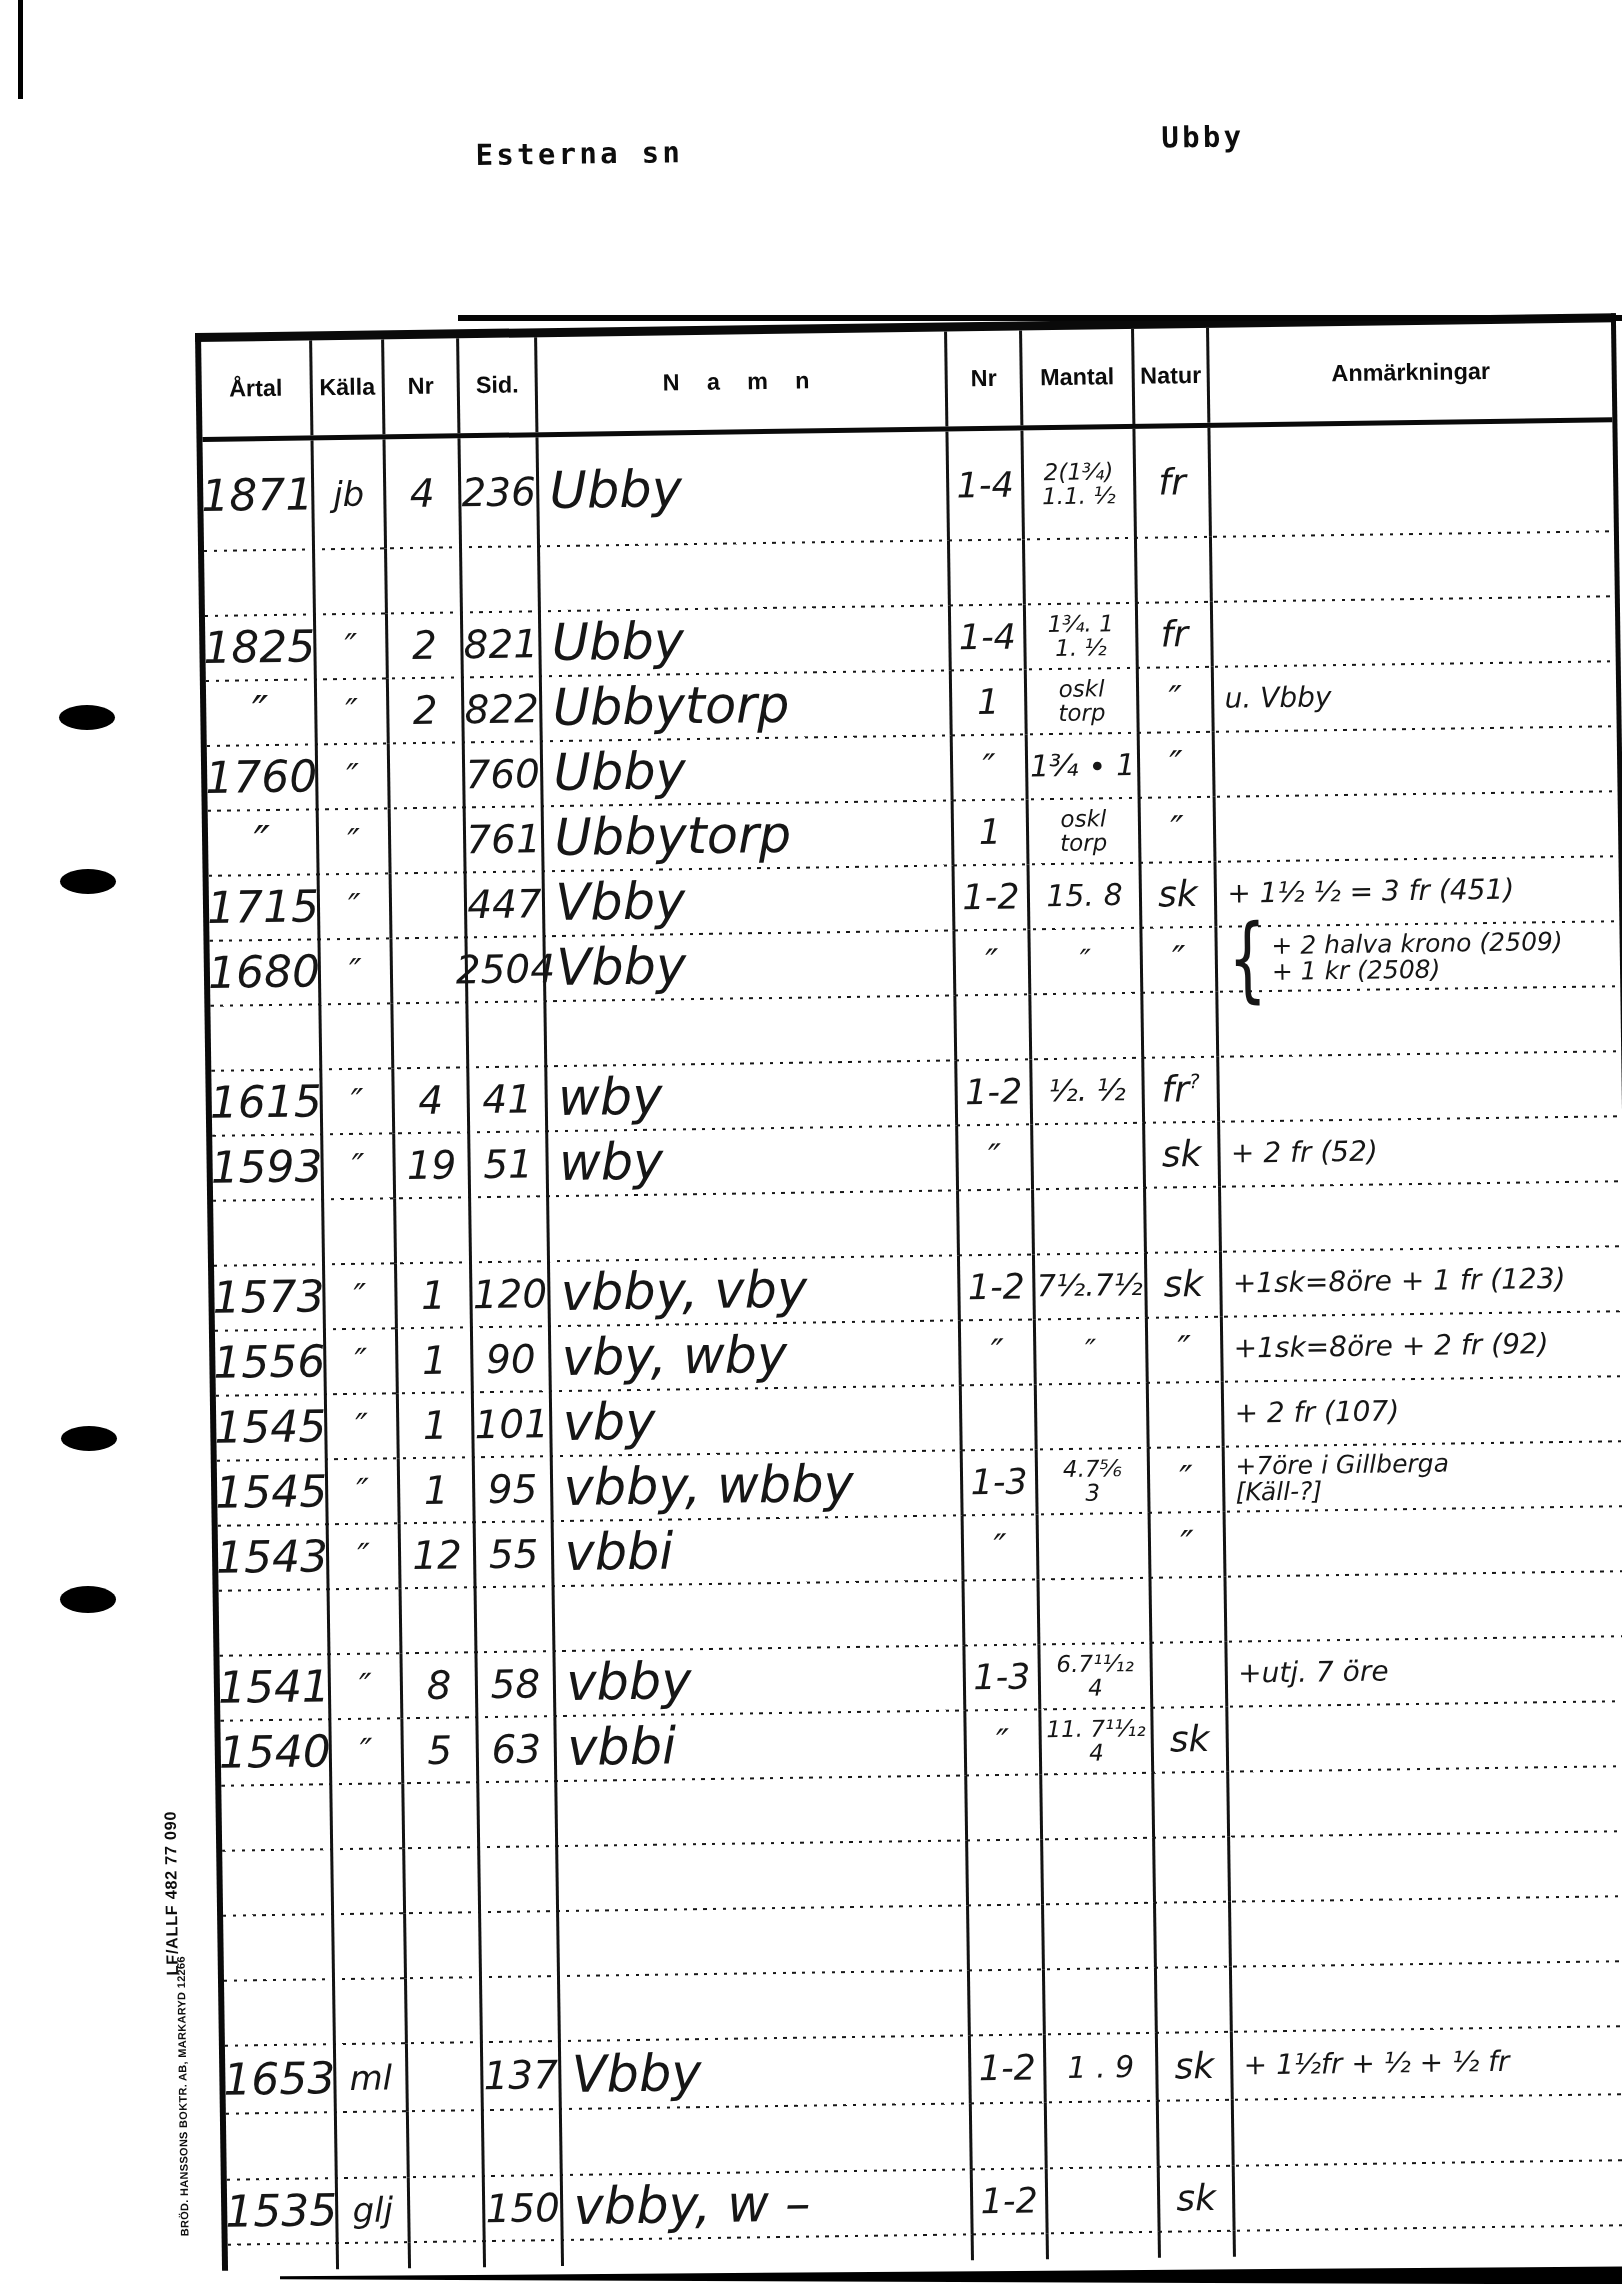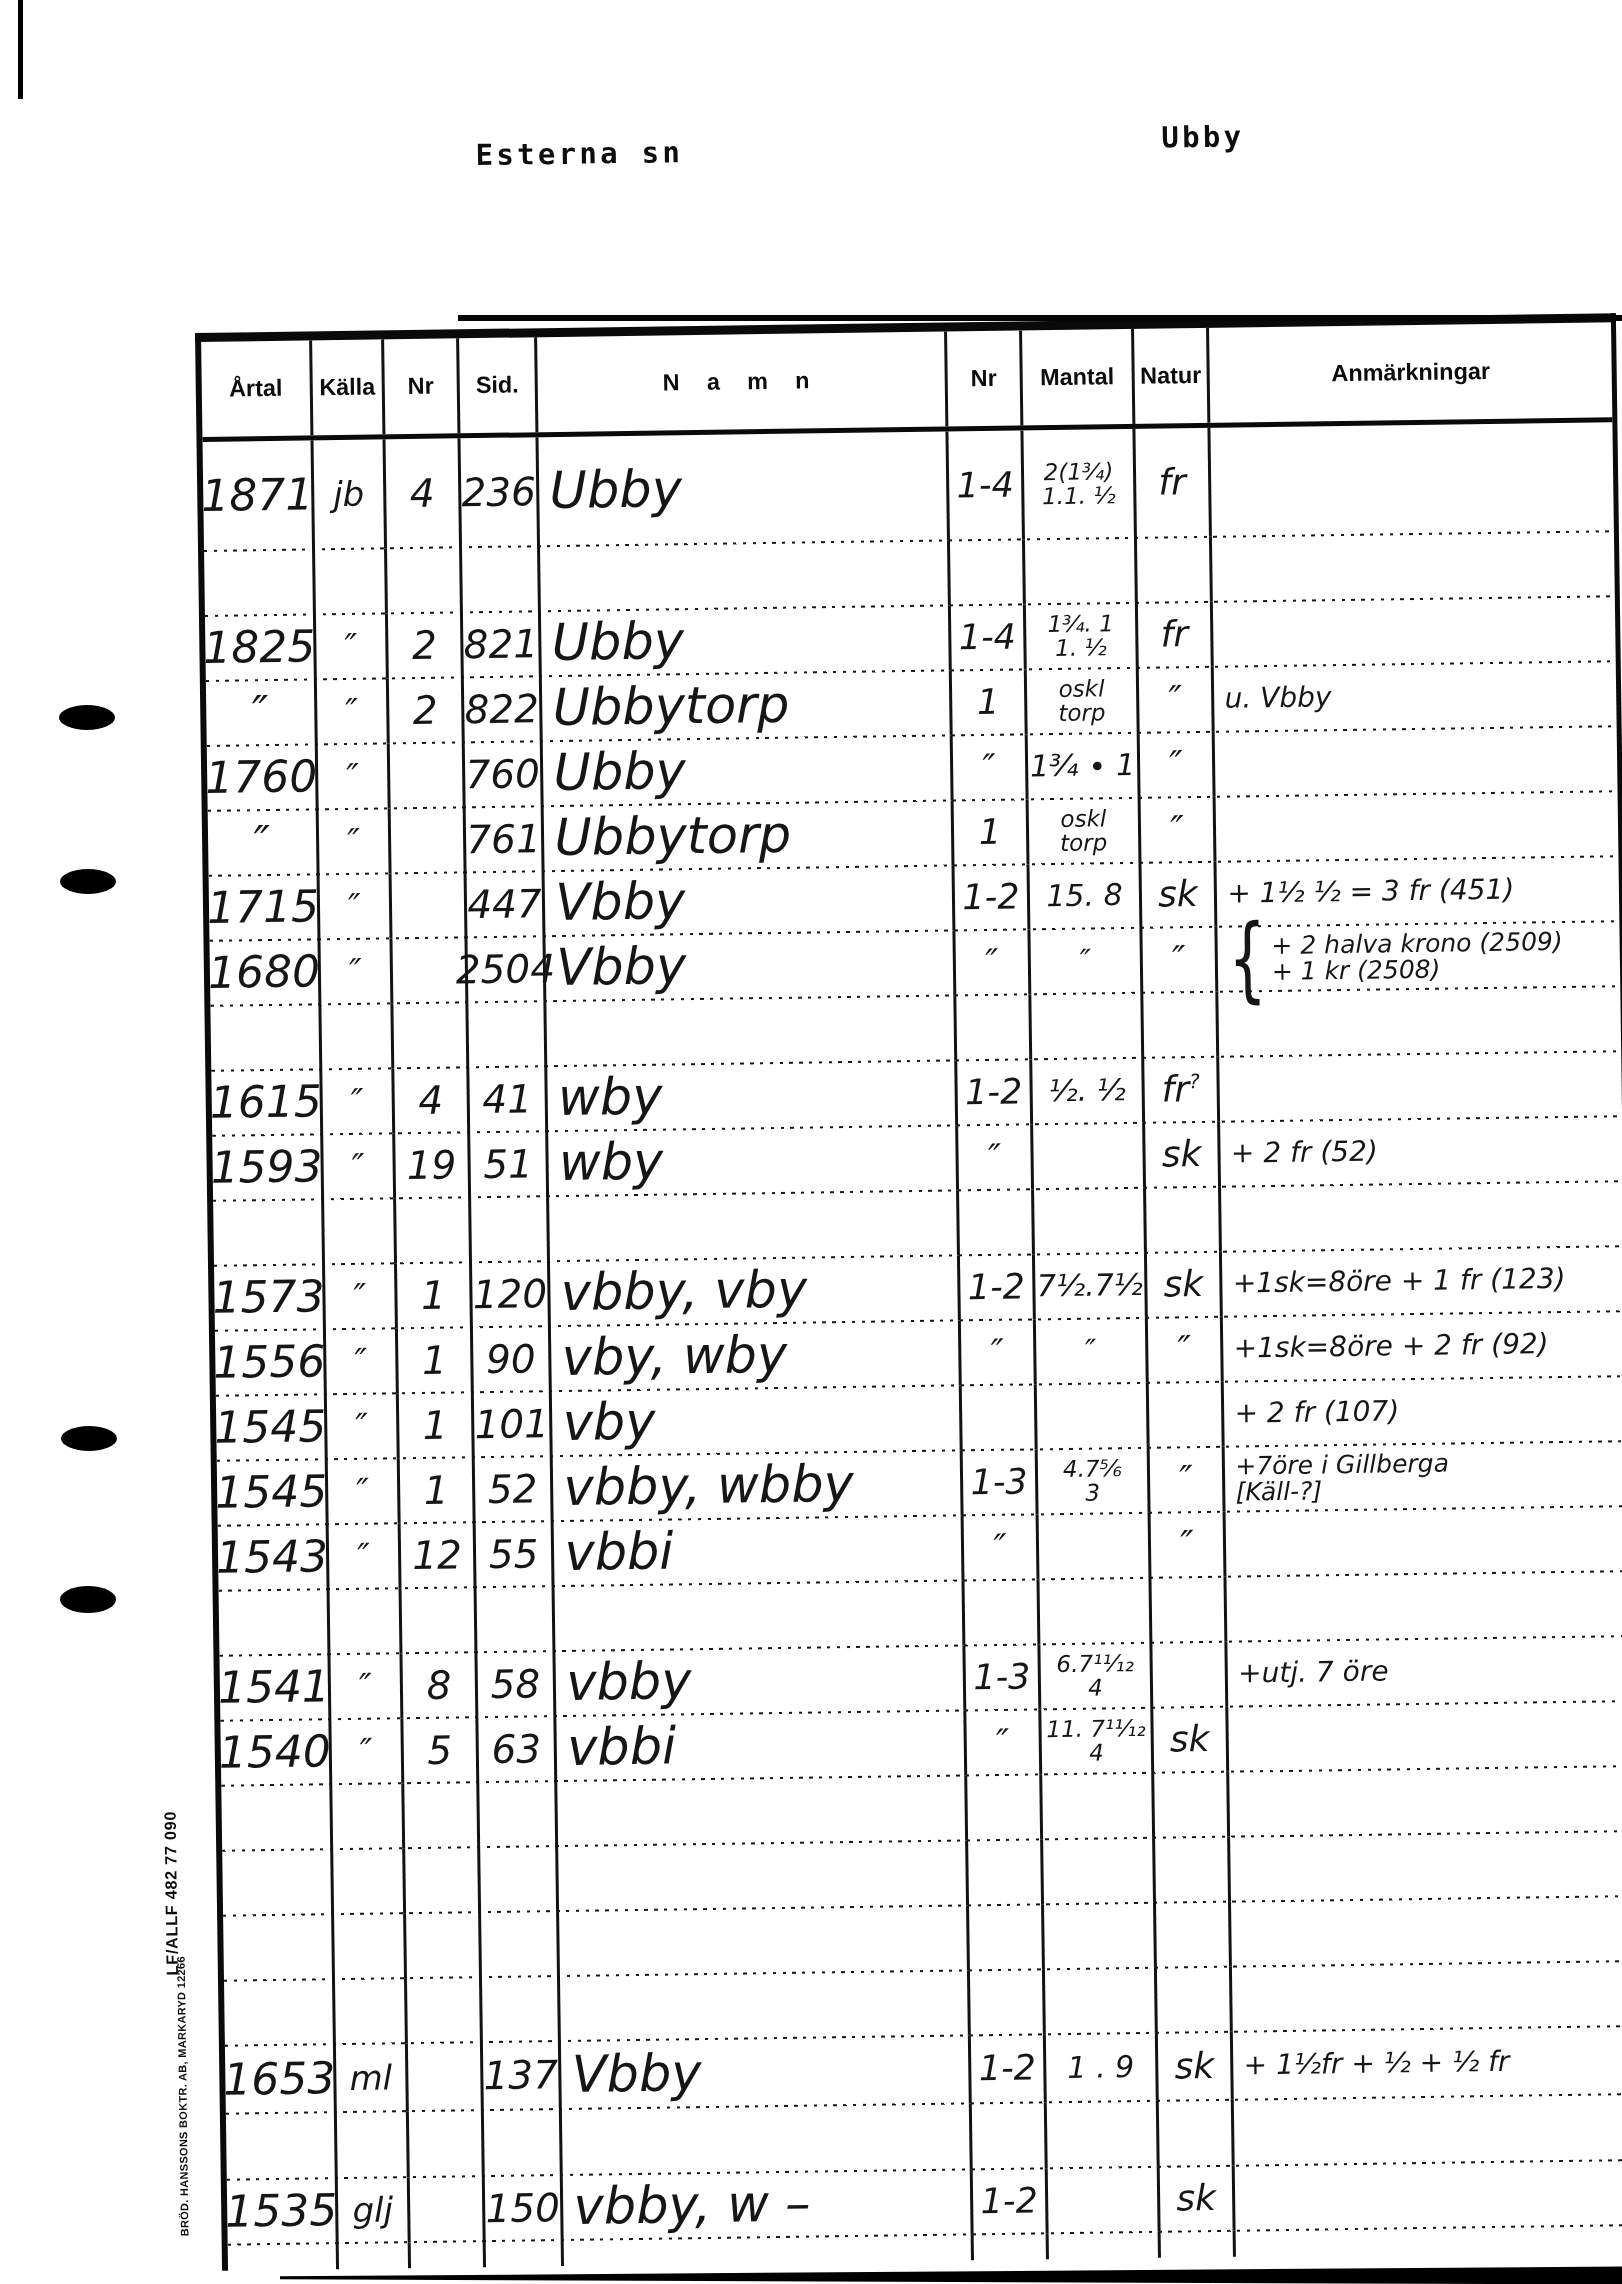--- a/index.html
+++ b/index.html
@@ -479,21 +479,21 @@
           <div class="cell" style="width: 111px;">
             <span class="hw hw-year">1545</span>
           </div>
           <div class="cell" style="width: 72px;">
             <span class="hw hw-kalla">″</span>
           </div>
           <div class="cell" style="width: 75px;">
             <span class="hw hw-nrsid">1</span>
           </div>
           <div class="cell" style="width: 78px;">
-            <span class="hw hw-nrsid">52</span>
+            <span class="hw hw-nrsid">95</span>
           </div>
           <div class="cell left" style="width: 410px;">
             <span class="hw hw-namn">vbby, wbby</span>
           </div>
           <div class="cell" style="width: 75px;">
             <span class="hw hw-nr2">1-3</span>
           </div>
           <div class="cell" style="width: 112px;">
             <span class="hw hw-mantal multiline">4.7⁵⁄₆
 3</span>

